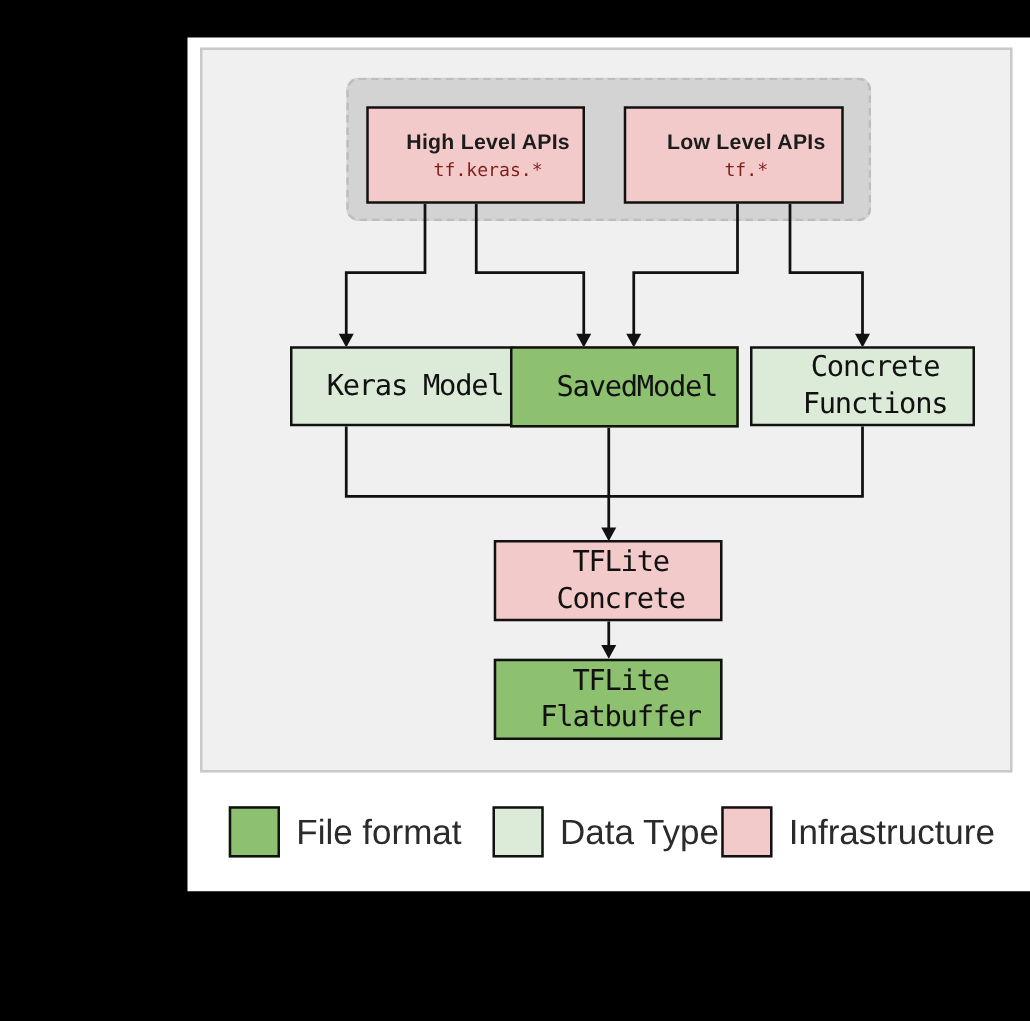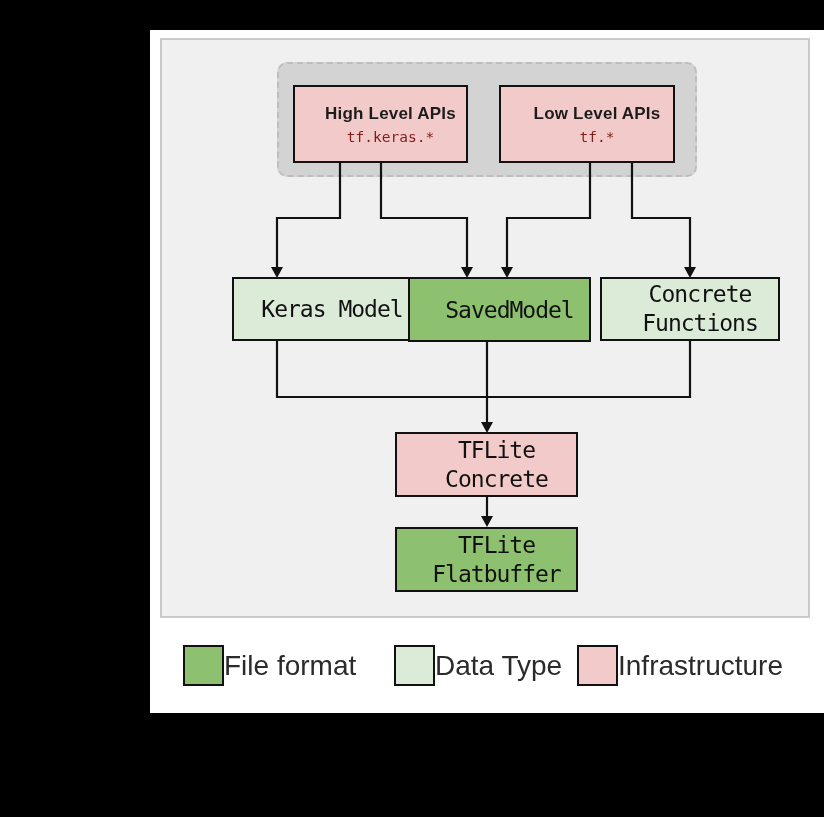--- a/index.html
+++ b/index.html
@@ -75,20 +75,21 @@
   .node-keras    { left: 25px;  top: 237px; width: 180px; height: 64px; margin-left: 45px; }
   .node-saved    { left: 246px; top: 237px; width: 183px; height: 65px; }
   .node-concrete { left: 438px; top: 237px; width: 180px; height: 64px; }
   .node-converter{ left: 233px; top: 392px; width: 183px; height: 65px; }
   .node-flat     { left: 233px; top: 487px; width: 183px; height: 65px; }
   .legend-item {
     position: absolute;
     top: 615px;
     display: flex;
     align-items: center;
+    gap: 13px;
   }
   .legend-item-1 { left: 33px; }
   .legend-item-2 { left: 232px; margin-left: 12px; }
   .legend-item-3 { left: 427px; justify-content: center; }
   .swatch {
     width: 41px; height: 41px;
     border: 2.5px solid #111111;
     flex: 0 0 auto;
   }
   .legend-label {

